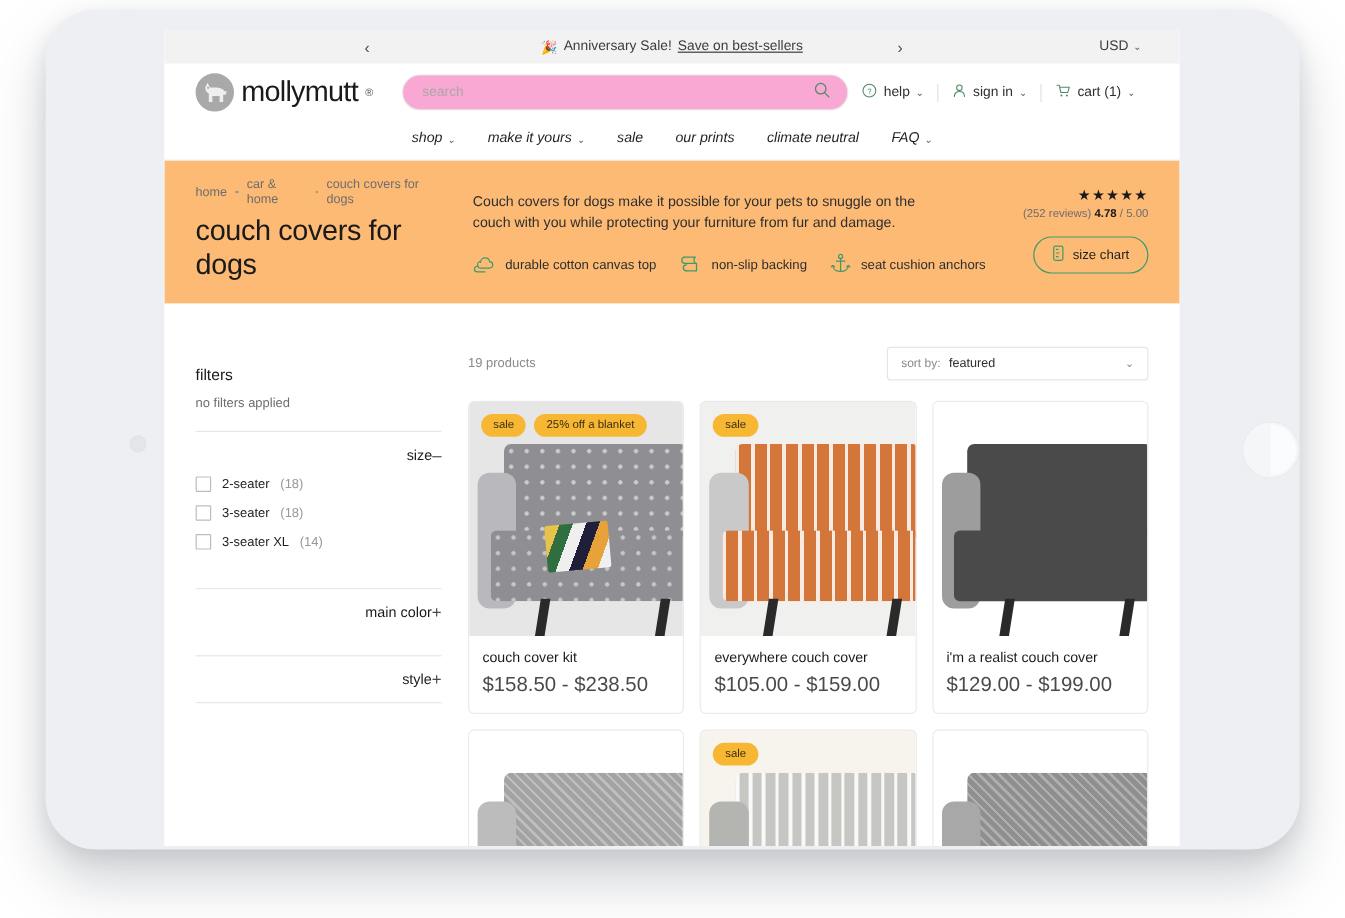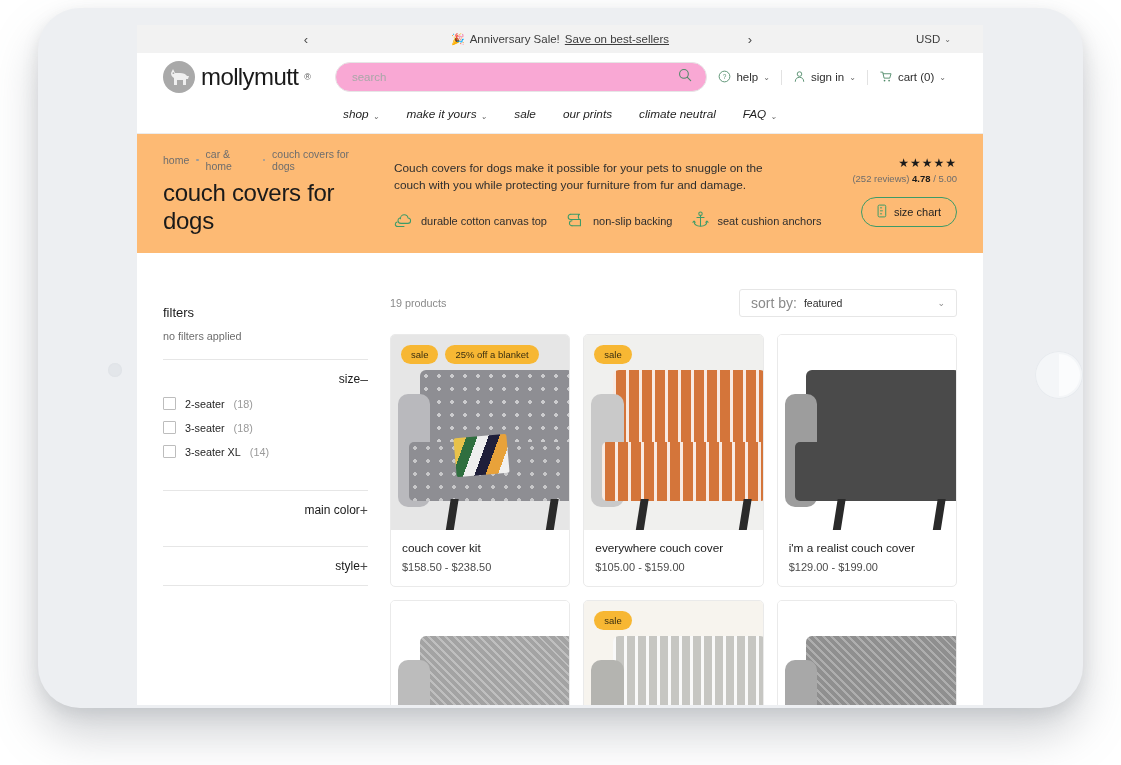--- a/index.html
+++ b/index.html
@@ -130,36 +130,36 @@
   .fgroup.last{border-bottom:1px solid #e6e6e6;}
   .fgroup.size-grp{padding-bottom:15px;}
 
   .main{flex:1;padding-left:22px;padding-top:36px;}
   .main-bar{display:flex;align-items:center;justify-content:space-between;}
   .prod-count{font-size:10.8px;color:#8a8a8a;}
   .sortbox{
     width:194px;height:26px;border:1px solid #e6e6e6;border-radius:3px;background:#fff;
     display:flex;align-items:center;padding:0 11px;gap:7px;cursor:pointer;
   }
-  .sort-label{font-size:14px;color:#8a8a8a;}
+  .sort-label{font-size:10px;color:#8a8a8a;}
   .sort-val{font-size:10.5px;color:#2e2e2e;}
   .sort-chev{margin-left:auto;font-size:9px;color:#8a8a8a;}
 
   .grid{display:grid;grid-template-columns:repeat(3,1fr);gap:13px;margin-top:17px;}
   .card{
     border:1px solid #eaeaea;border-radius:5px;overflow:hidden;background:#fff;cursor:pointer;
   }
   .card-img{height:195px;position:relative;overflow:hidden;}
   .badges{position:absolute;left:10px;top:10px;display:flex;gap:7px;z-index:3;}
   .badge{
     background:#f7b733;color:#3a2e10;font-size:9.5px;border-radius:11px;padding:4px 10px;white-space:nowrap;
   }
   .card-body{padding:11px 11px 13px 11px;}
   .card-title{font-size:11.8px;color:#1a1a1a;}
-  .card-price{font-size:11px;color:#4a4a4a;margin-top:6px;}
+  .card-price{font-size:17px;color:#4a4a4a;margin-top:6px;}
 
   
   .couch{position:absolute;inset:0;}
   .c-back{position:absolute;left:16%;top:18%;width:86%;height:40%;border-radius:6px 6px 0 0;}
   .c-seat{position:absolute;left:10%;top:55%;width:92%;height:30%;border-radius:5px;}
   .c-arm{position:absolute;left:4%;top:30%;width:18%;height:58%;border-radius:10px;}
   .c-leg{position:absolute;width:8px;height:34px;background:#2a2a2a;transform:skewX(-9deg);border-radius:0 0 3px 3px;}
 </style>
 </head>
 <body>
@@ -231,21 +231,21 @@
           </div>
           <div class="ha-sep"></div>
           <div class="ha">
             <span>
               <svg width="14" height="13" viewBox="0 0 16 16">
                   <path d="M1.6 2.6 H4 L5.6 10 H12.6 L14.2 4.6 H4.6" fill="none" stroke="#4f8a68" stroke-width="1.1" stroke-linejoin="round" stroke-linecap="round"></path>
                   <circle cx="6.2" cy="13" r="1.05" fill="#4f8a68"></circle>
                   <circle cx="11.8" cy="13" r="1.05" fill="#4f8a68"></circle>
                 </svg>
             </span>
-            <span>cart (0)</span>
+            <span>cart (1)</span>
             <span class="chev">⌄</span>
           </div>
         </div>
       </div>
 
       <div class="nav">
         <div class="nav-item">
           <span>shop</span>
           <span class="chev">⌄</span>
         </div>

